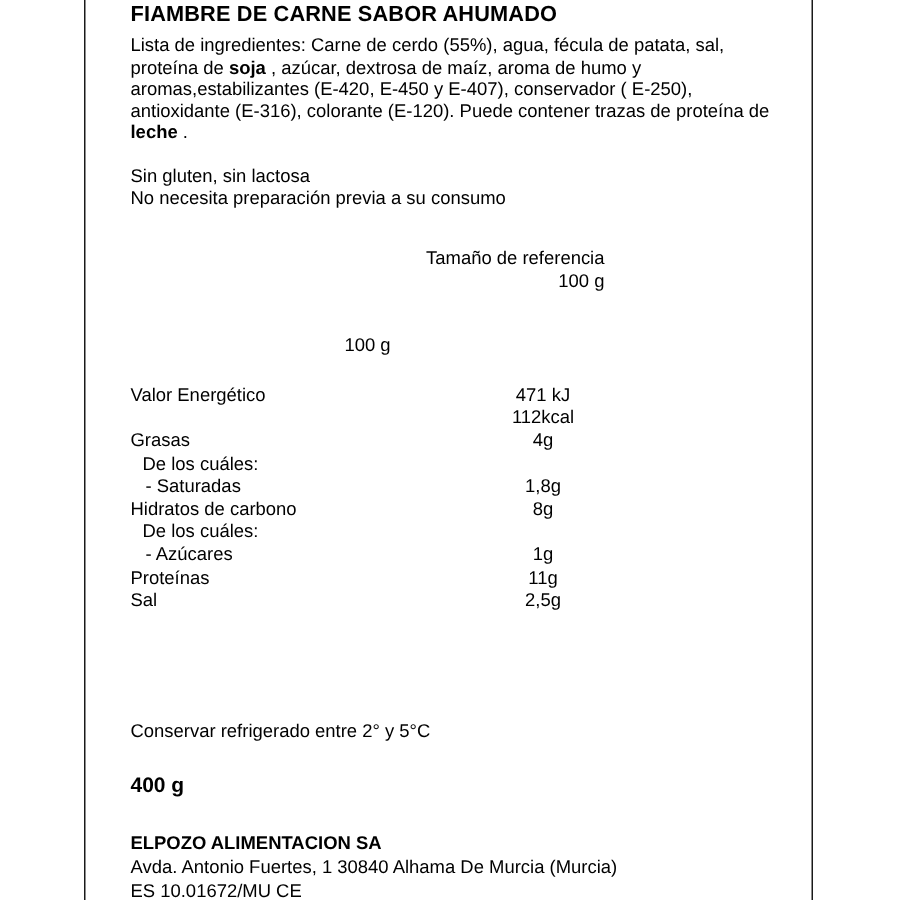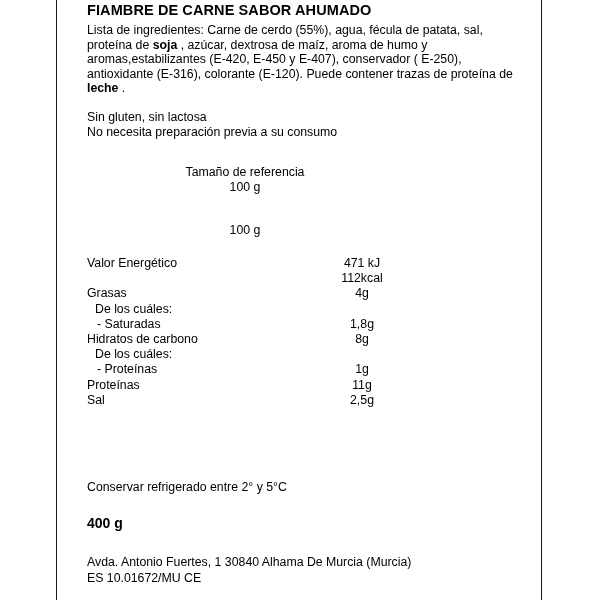--- a/index.html
+++ b/index.html
@@ -54,21 +54,21 @@
   .notes {
     font-size: 12.3px;
     line-height: 15px;
     margin-top: 14px;
   }
 
   .ref-header {
     margin-top: 25px;
     font-size: 12.3px;
     line-height: 15.5px;
-    text-align: center;
+    text-align: right;
     padding-right: 128px;
   }
 
   .serving-col-header {
     margin-top: 27px;
     font-size: 12.3px;
     line-height: 15px;
     text-align: center;
     padding-right: 128px;
   }
@@ -161,37 +161,38 @@
           </tr>
           <tr>
             <td class="lbl">Hidratos  de  carbono</td>
             <td class="val">8g</td>
           </tr>
           <tr>
             <td class="lbl ind1">De los cuáles:</td>
             <td class="val"></td>
           </tr>
           <tr>
-            <td class="lbl ind2">-  Proteínas</td>
+            <td class="lbl ind2">-  Azúcares</td>
             <td class="val">1g</td>
           </tr>
           <tr>
             <td class="lbl">Proteínas</td>
             <td class="val">11g</td>
           </tr>
           <tr>
             <td class="lbl">Sal</td>
             <td class="val">2,5g</td>
           </tr>
         </tbody>
     </table>
 
     <div class="storage">Conservar refrigerado entre 2° y 5°C</div>
 
     <div class="netweight">400 g</div>
 
     <div class="company">
+      <div class="company-name">ELPOZO ALIMENTACION SA</div>
       <div>Avda. Antonio Fuertes, 1 30840 Alhama De Murcia (Murcia)</div>
       <div>ES 10.01672/MU CE</div>
     </div>
 
   </div>
 </div>
 
 </body></html>

